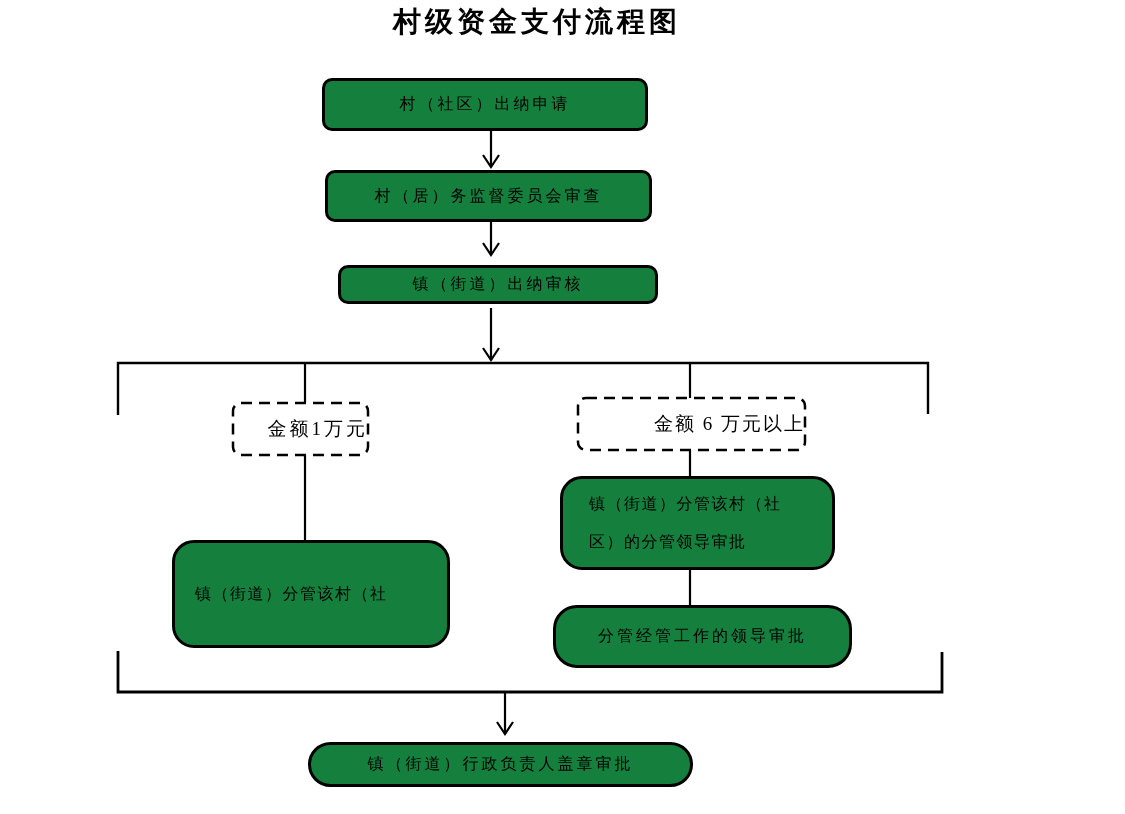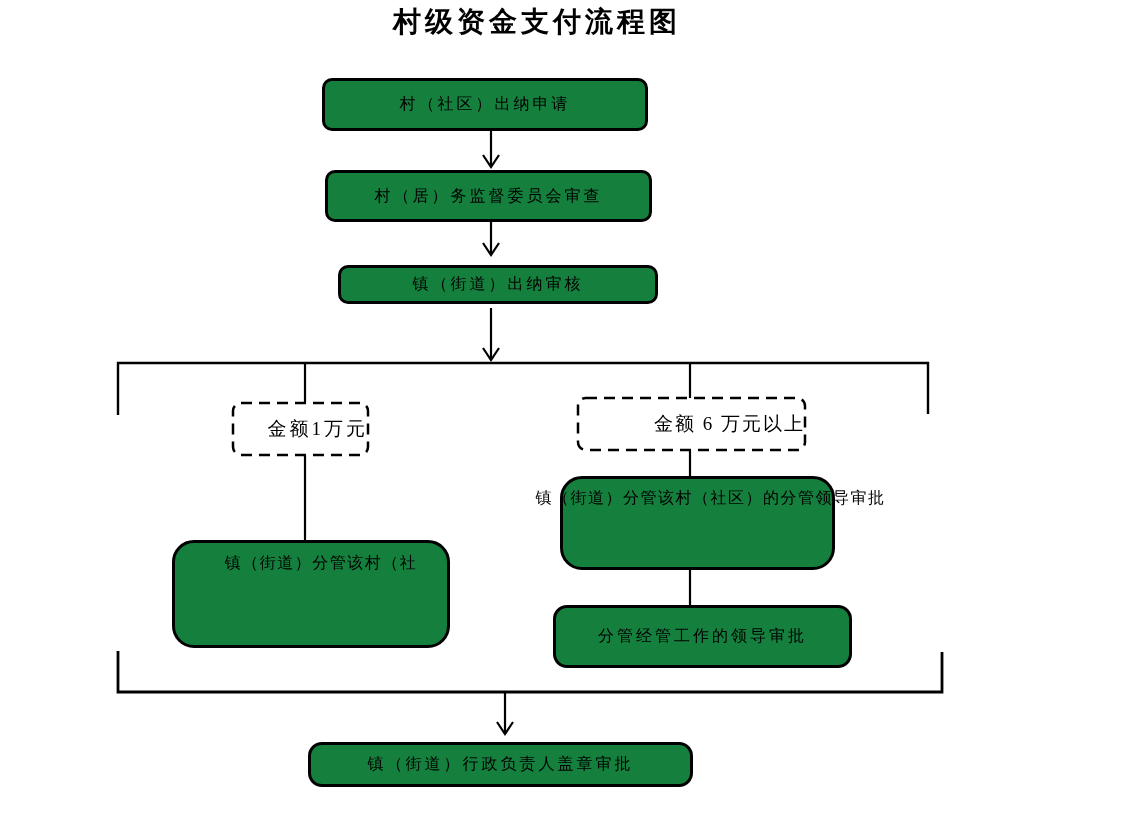--- a/index.html
+++ b/index.html
@@ -42,28 +42,28 @@
     border: 3px solid #000000;
     border-radius: 10px;
     display: flex;
     align-items: center;
     justify-content: center;
     font-size: 16px;
     letter-spacing: 3px;
     white-space: nowrap;
   }
   .box.multi {
-    flex-direction: row;
+    flex-direction: column;
     align-items: flex-start;
     justify-content: center;
     letter-spacing: 1.5px;
     line-height: 38px;
   }
   .box.r22 { border-radius: 22px; }
-  .box.r14 { border-radius: 14px; }
+  .box.r14 { border-radius: 24px; }
   .cond {
     position: absolute;
     display: flex;
     align-items: center;
     justify-content: flex-end;
     font-size: 19px;
     letter-spacing: 3px;
     white-space: nowrap;
     background: transparent;
   }

